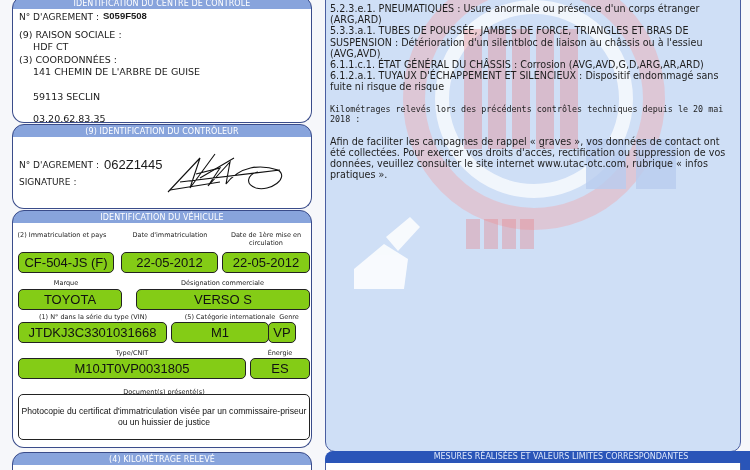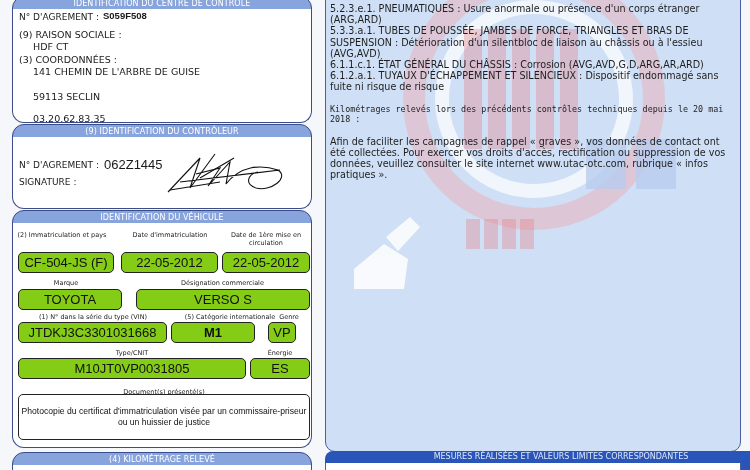--- a/index.html
+++ b/index.html
@@ -98,21 +98,21 @@
 
 <div class="cap" style="left:18px;top:279px;width:96px;">Marque</div>
 <div class="cap" style="left:135px;top:279px;width:175px;">Désignation commerciale</div>
 <div class="box" style="left:18px;top:289px;width:104px;">TOYOTA</div>
 <div class="box" style="left:136px;top:289px;width:174px;">VERSO S</div>
 
 <div class="cap" style="left:18px;top:313px;width:150px;">(1) N° dans la série du type (VIN)</div>
 <div class="cap" style="left:170px;top:313px;width:96px;margin-left:12px;">(5) Catégorie internationale</div>
 <div class="cap" style="left:268px;top:313px;width:42px;">Genre</div>
 <div class="box" style="left:18px;top:322px;width:149px;">JTDKJ3C3301031668</div>
-<div class="box" style="left:171px;top:322px;width:84px;font-weight:bold;">M1</div>
+<div class="box" style="left:171px;top:322px;width:98px;">M1</div>
 <div class="box" style="left:268px;top:322px;width:28px;">VP</div>
 
 <div class="cap" style="left:18px;top:349px;width:228px;">Type/CNIT</div>
 <div class="cap" style="left:250px;top:349px;width:60px;">Énergie</div>
 <div class="box" style="left:18px;top:358px;width:228px;">M10JT0VP0031805</div>
 <div class="box" style="left:250px;top:358px;width:60px;">ES</div>
 
 <div class="cap" style="left:18px;top:388px;width:292px;">Document(s) présenté(s)</div>
 <div style="position:absolute;left:18px;top:394px;width:292px;height:46px;border:1px solid #222;border-radius:5px;background:#fff;font-family:'Liberation Sans',sans-serif;font-size:8.6px;line-height:11px;text-align:center;padding-top:11px;color:#111;">Photocopie du certificat d'immatriculation visée par un commissaire-priseur ou un huissier de justice</div>
 

